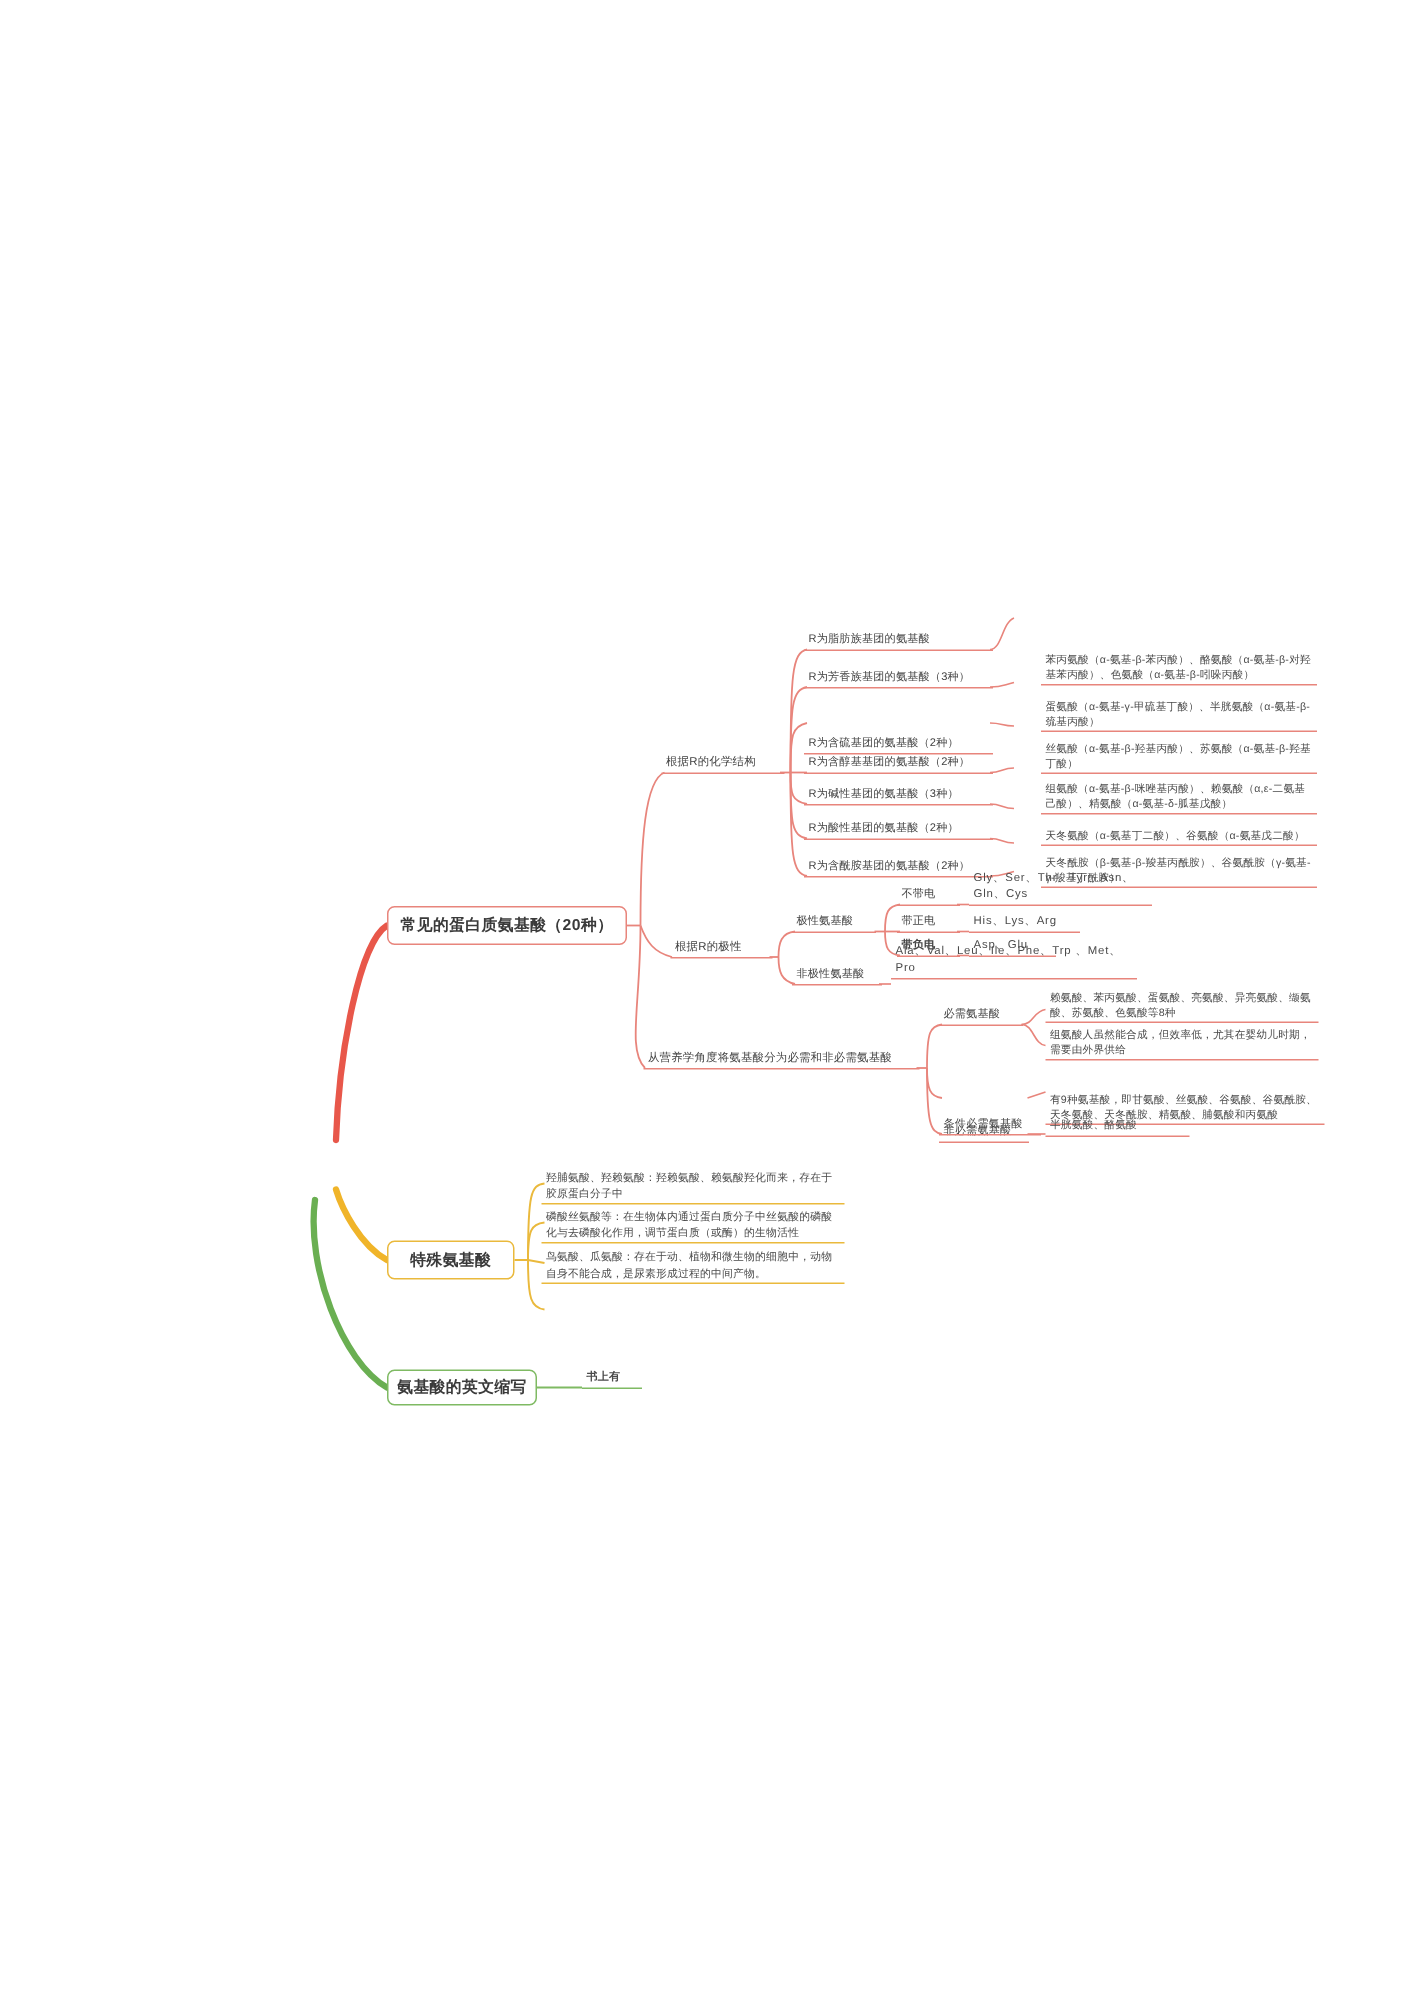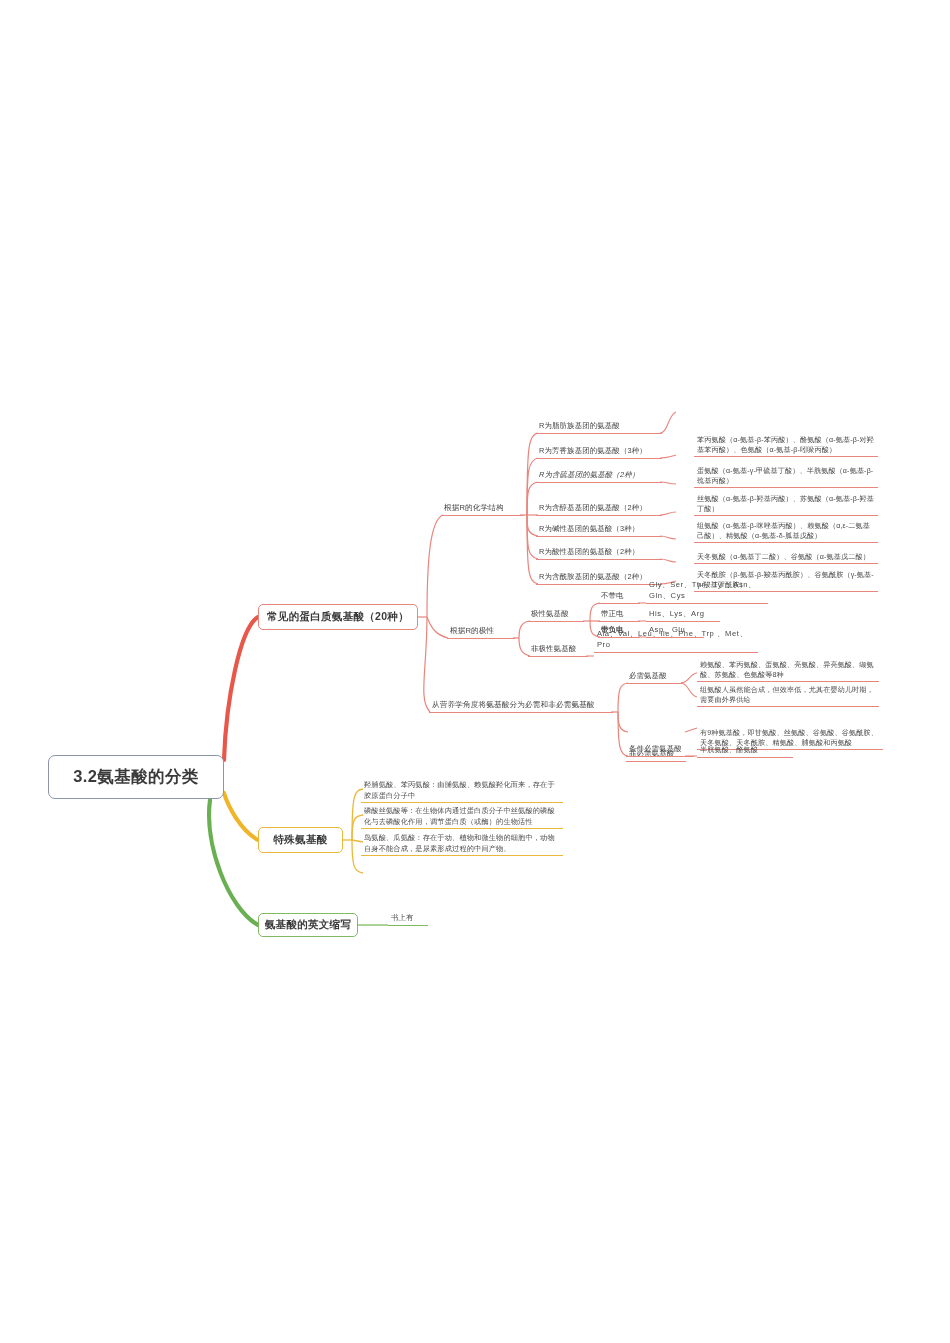--- a/index.html
+++ b/index.html
@@ -180,23 +180,20 @@
 
     <path d="M 343 840 L 352 840" fill="none" stroke="#eab93c" stroke-width="1.3"></path>
     <path d="M 352 840 C 352 796 354 790 363 789" fill="none" stroke="#eab93c" stroke-width="1.3"></path>
     <path d="M 352 840 C 352 820 354 816 363 815" fill="none" stroke="#eab93c" stroke-width="1.3"></path>
     <path d="M 352 840 L 363 842" fill="none" stroke="#eab93c" stroke-width="1.3"></path>
     <path d="M 352 840 C 352 866 354 872 363 873" fill="none" stroke="#eab93c" stroke-width="1.3"></path>
 
     <path d="M 358 925 L 388 925" fill="none" stroke="#7fba63" stroke-width="1.3"></path>
   </svg>
 
-  <div class="node root-node">
-    <span>3.2氨基酸的分类</span>
-  </div>
 
   <div class="node l1 l1-red">
     <span>常见的蛋白质氨基酸（20种）</span>
   </div>
   <div class="node l1 l1-orange">
     <span>特殊氨基酸</span>
   </div>
   <div class="node l1 l1-green">
     <span>氨基酸的英文缩写</span>
   </div>
@@ -210,21 +207,21 @@
   <div class="tnode l2label" style="left:429px; top:697px; width:184px; height:16px; border-bottom:1.2px solid #e8857c;">
     <span>从营养学角度将氨基酸分为必需和非必需氨基酸</span>
   </div>
 
   <div class="tnode l3label" style="left:536px; top:418px; width:126px; height:16px; border-bottom:1.2px solid #e8857c;">
     <span>R为脂肪族基团的氨基酸</span>
   </div>
   <div class="tnode l3label" style="left:536px; top:443px; width:126px; height:16px; border-bottom:1.2px solid #e8857c;">
     <span>R为芳香族基团的氨基酸（3种）</span>
   </div>
-  <div class="tnode l3label" style="left:536px; top:467px; width:126px; height:16px; border-bottom:1.2px solid #e8857c;font-style:italic;">
+  <div class="tnode l3label" style="left:536px; top:487px; width:126px; height:16px; border-bottom:1.2px solid #e8857c;">
     <span>R为含硫基团的氨基酸（2种）</span>
   </div>
   <div class="tnode l3label" style="left:536px; top:500px; width:126px; height:16px; border-bottom:1.2px solid #e8857c;">
     <span>R为含醇基基团的氨基酸（2种）</span>
   </div>
   <div class="tnode l3label" style="left:536px; top:521px; width:126px; height:16px; border-bottom:1.2px solid #e8857c;">
     <span>R为碱性基团的氨基酸（3种）</span>
   </div>
   <div class="tnode l3label" style="left:536px; top:544px; width:126px; height:16px; border-bottom:1.2px solid #e8857c;">
     <span>R为酸性基团的氨基酸（2种）</span>
@@ -299,26 +296,26 @@
     <span>组氨酸人虽然能合成，但效率低，尤其在婴幼儿时期，需要由外界供给</span>
   </div>
   <div class="tnode multi detail" style="left:697px; top:716px; width:186px; border-bottom:1.1px solid #e8857c;margin-top:12px;">
     <span>有9种氨基酸，即甘氨酸、丝氨酸、谷氨酸、谷氨酰胺、天冬氨酸、天冬酰胺、精氨酸、脯氨酸和丙氨酸</span>
   </div>
   <div class="tnode detail" style="left:697px; top:744px; width:96px; height:14px; border-bottom:1.1px solid #e8857c;">
     <span>半胱氨酸、酪氨酸</span>
   </div>
 
   <div class="tnode multi special-detail" style="left:361px; top:780px; width:202px; border-bottom:1.2px solid #eab93c;">
-    <span>羟脯氨酸、苯丙氨酸：由脯氨酸、赖氨酸羟化而来，存在于胶原蛋白分子中</span>
+    <span>羟脯氨酸、羟赖氨酸：羟赖氨酸、赖氨酸羟化而来，存在于胶原蛋白分子中</span>
   </div>
   <div class="tnode multi special-detail" style="left:361px; top:806px; width:202px; border-bottom:1.2px solid #eab93c;">
     <span>磷酸丝氨酸等：在生物体内通过蛋白质分子中丝氨酸的磷酸化与去磷酸化作用，调节蛋白质（或酶）的生物活性</span>
   </div>
   <div class="tnode multi special-detail" style="left:361px; top:833px; width:202px; border-bottom:1.2px solid #eab93c;">
     <span>鸟氨酸、瓜氨酸：存在于动、植物和微生物的细胞中，动物自身不能合成，是尿素形成过程的中间产物。</span>
   </div>
 
-  <div class="tnode" style="left:388px; top:912px; width:40px; height:14px; border-bottom:1.2px solid #7fba63; font-size:7.4px;">
+  <div class="tnode" style="left:388px; top:912px; width:40px; height:14px; border-bottom:1.2px solid #7fba63; font-size:7.4px;font-weight:bold;">
     <span>书上有</span>
   </div>
 
 </div>
 
 </body></html>

